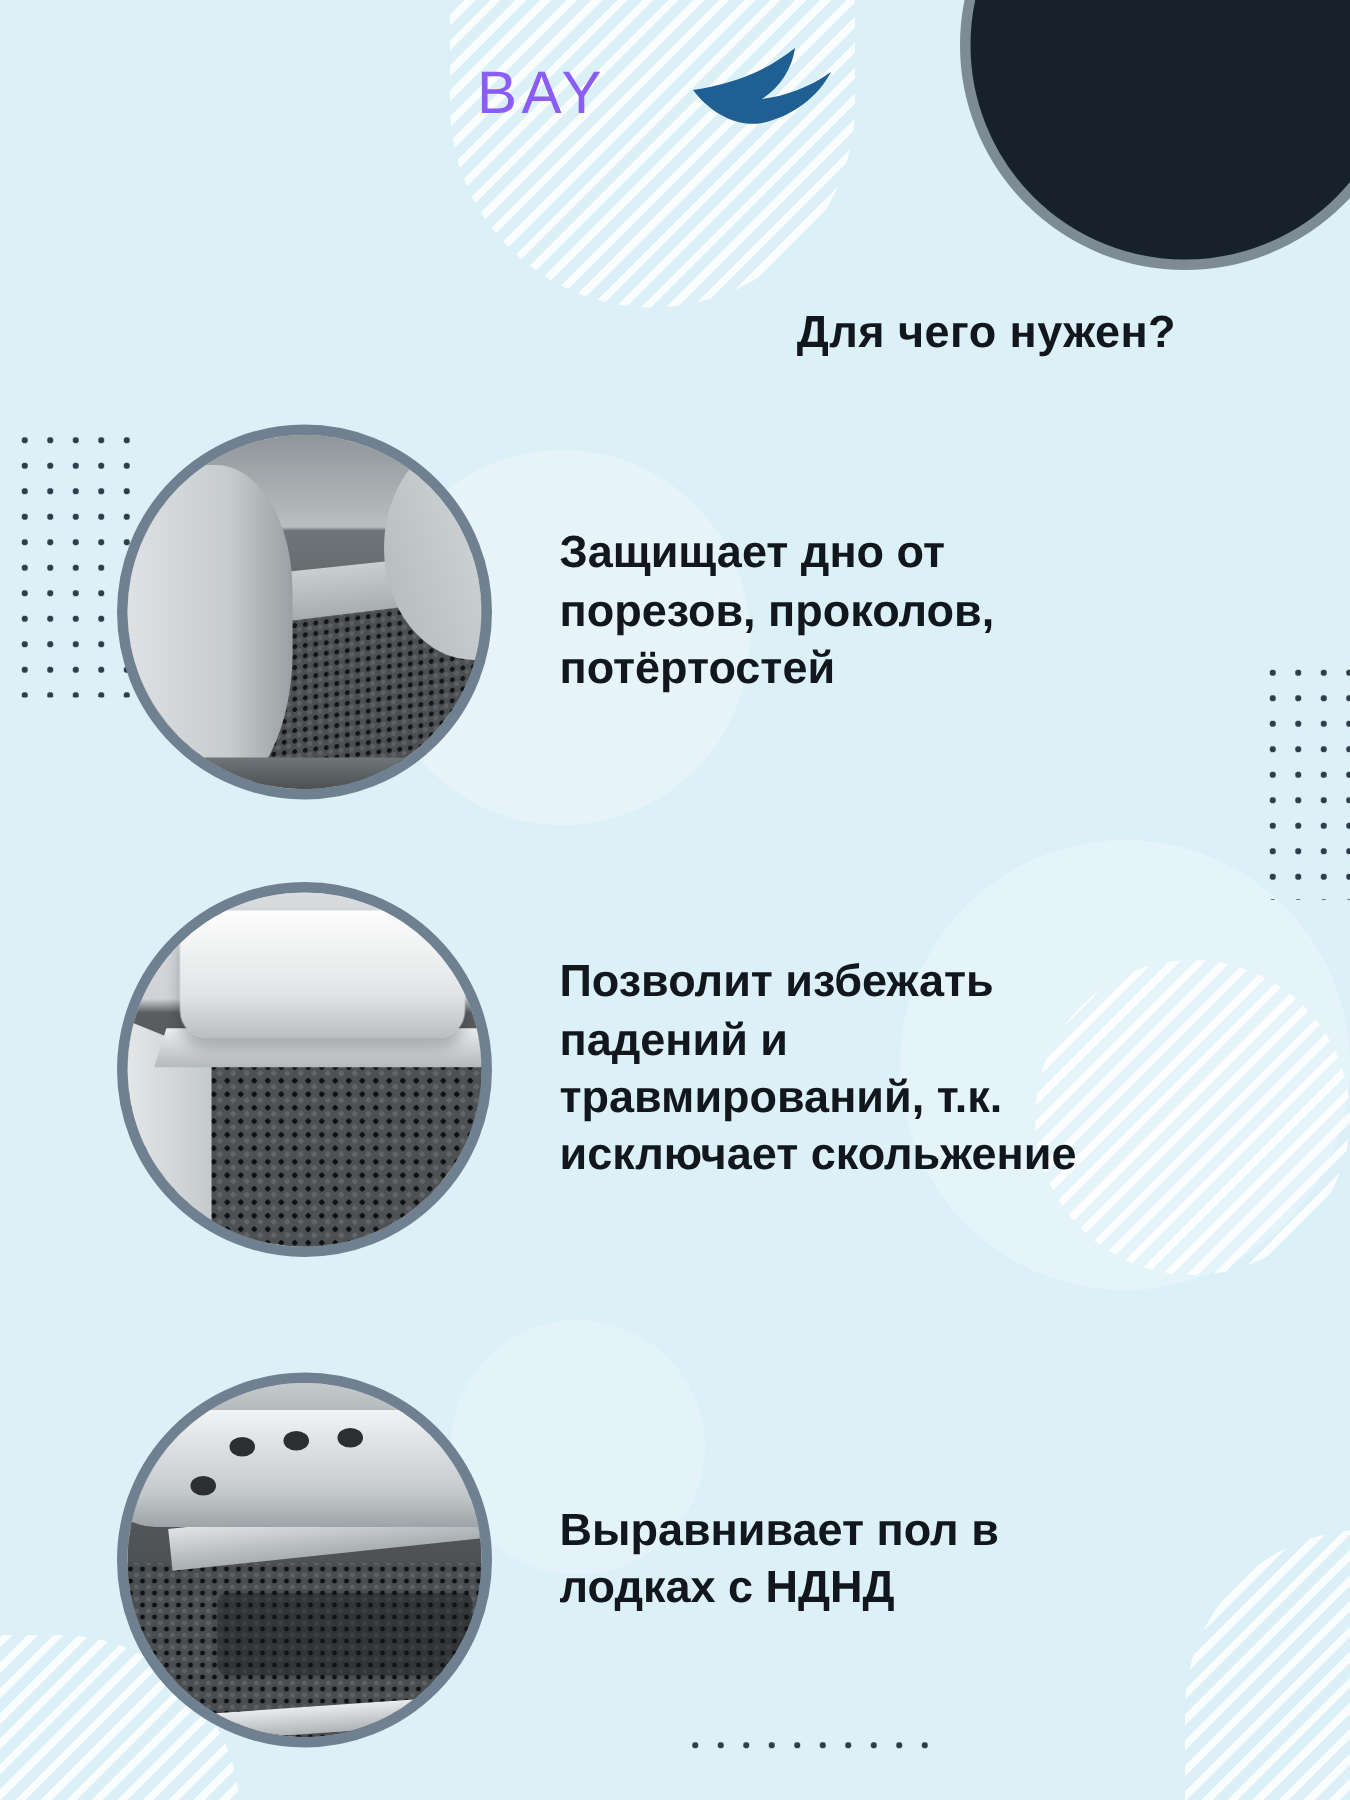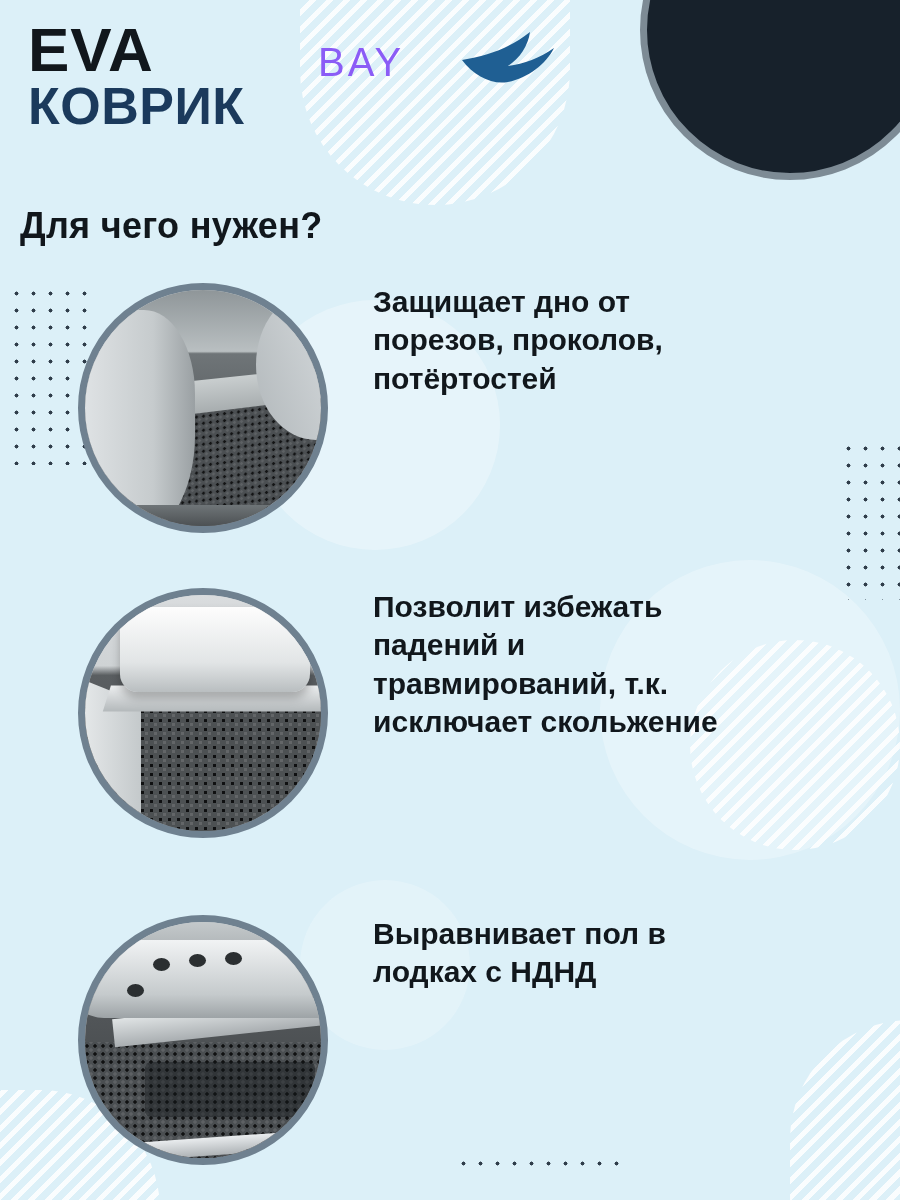--- a/index.html
+++ b/index.html
@@ -113,32 +113,33 @@
     letter-spacing: 3px;
     color: #8b5cf6;
     font-family: "Liberation Sans", sans-serif;
   }
   .logo-bird { position: absolute; left: 140px; top: 4px; }
 
   .heading {
     position: absolute;
     left: 0; top: 205px;
     width: 784px;
-    text-align: left;
-    font-size: 36px;
+    text-align: right;
+    font-size: 30px;
     font-weight: bold;
     color: #11171c;
     letter-spacing: 0.3px;
   }
   .heading span { display: inline-block; padding-left: 20px; }
 
   
   .feature {
     position: absolute;
     display: flex;
+    align-items: center;
   }
   .f1 { left: 78px; top: 283px; }
   .f2 { left: 78px; top: 588px; }
   .f3 { left: 78px; top: 915px; }
 
   .photo {
     width: 250px; height: 250px;
     border-radius: 50%;
     border: 7px solid #6f8190;
     overflow: hidden;
@@ -288,24 +289,20 @@
   <div class="deco circle-pale-1"></div>
   <div class="deco circle-pale-2"></div>
   <div class="deco circle-pale-3"></div>
   <div class="deco stripes stripes-mid"></div>
   <div class="deco stripes stripes-bottom"></div>
   <div class="deco stripes stripes-right-bottom"></div>
   <div class="deco dots dots-left"></div>
   <div class="deco dots dots-right"></div>
   <div class="deco dots dots-bottom"></div>
 
-  <div class="title-block">
-    <div class="title-eva">EVA</div>
-    <div class="title-kovrik">КОВРИК</div>
-  </div>
 
   <div class="logo">
     <div class="logo-text">BAY</div>
     <svg class="logo-bird" width="100" height="60" viewBox="0 0 100 60">
       <path d="M4 30 C 30 26, 52 18, 72 2 C 70 16, 62 28, 50 36 C 66 34, 82 28, 96 18 C 88 34, 70 48, 50 52 C 34 55, 16 46, 4 30 Z" fill="#1f5f93"></path>
     </svg>
   </div>
 
   <div class="heading">
     <span>Для чего нужен?</span>

